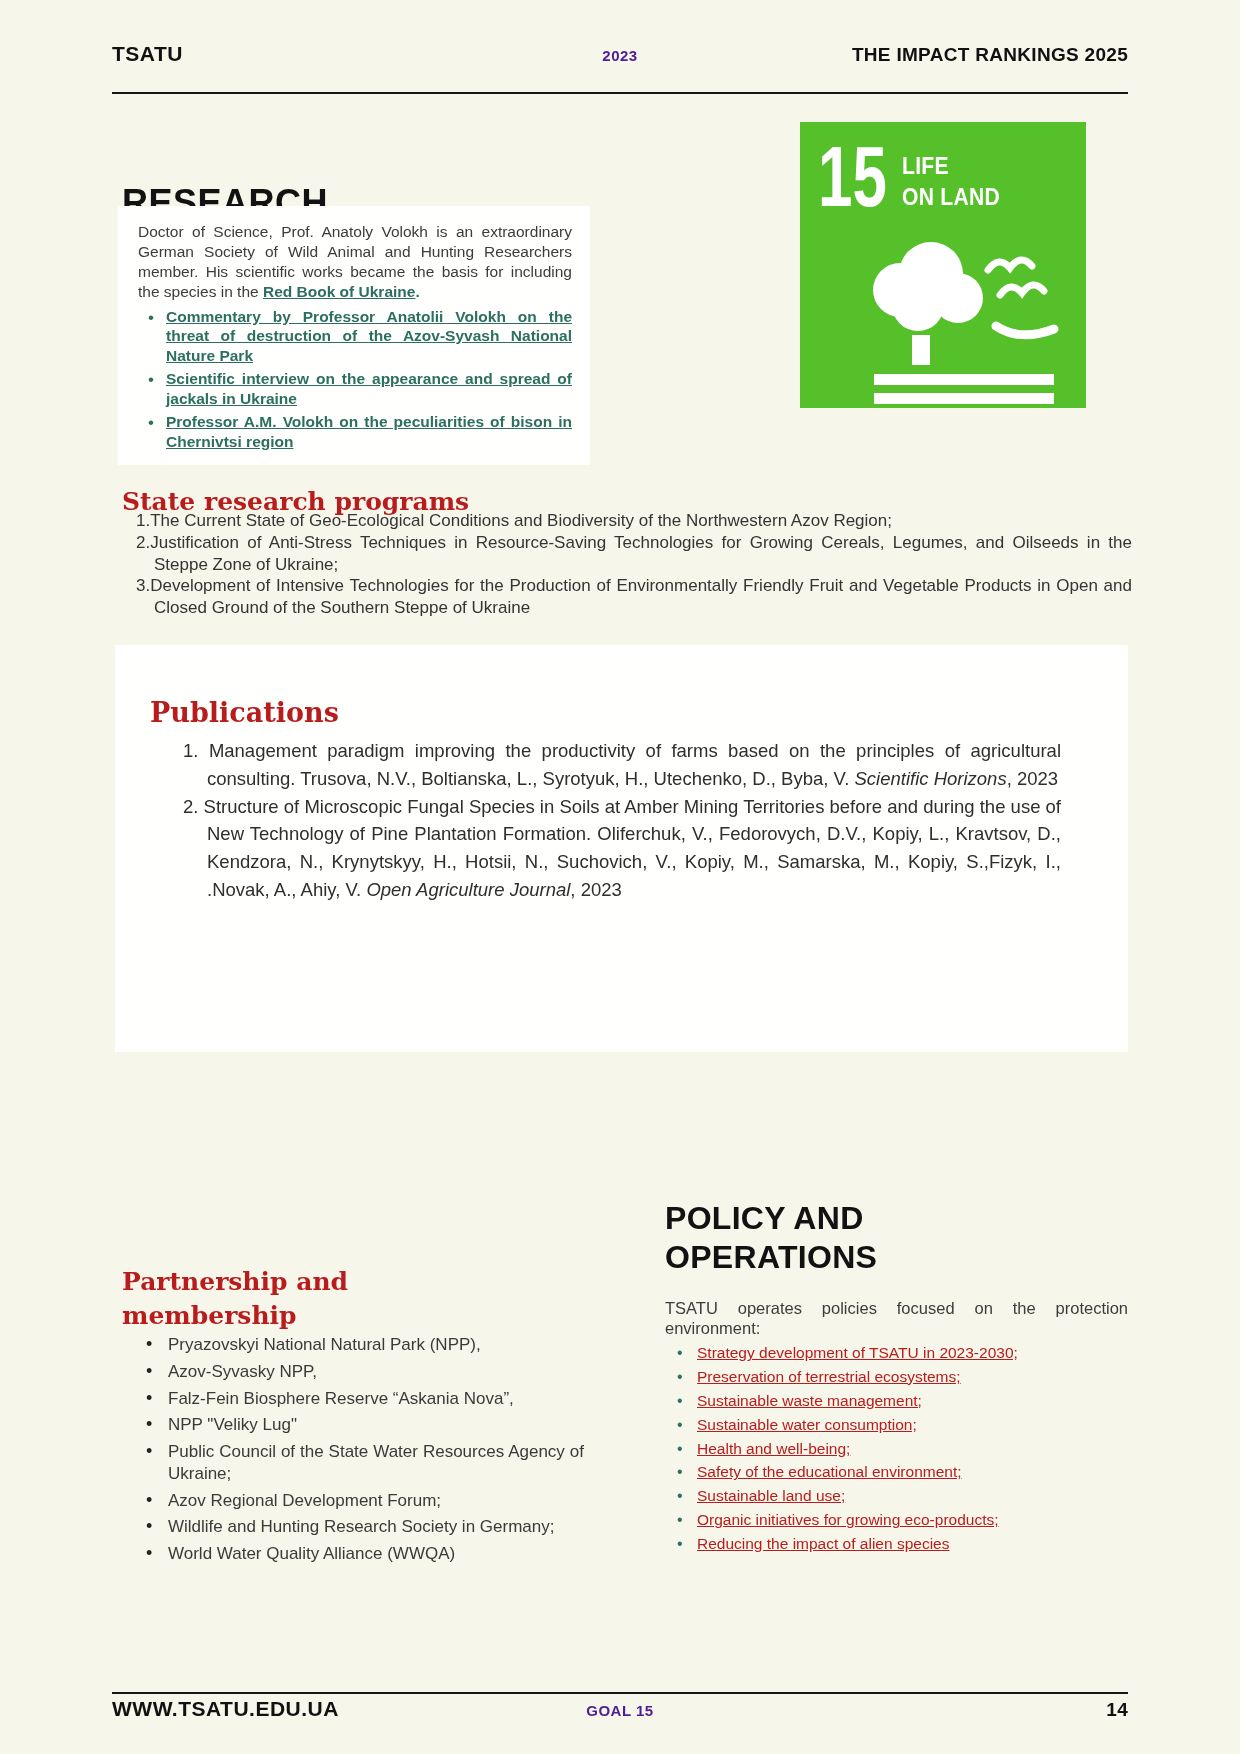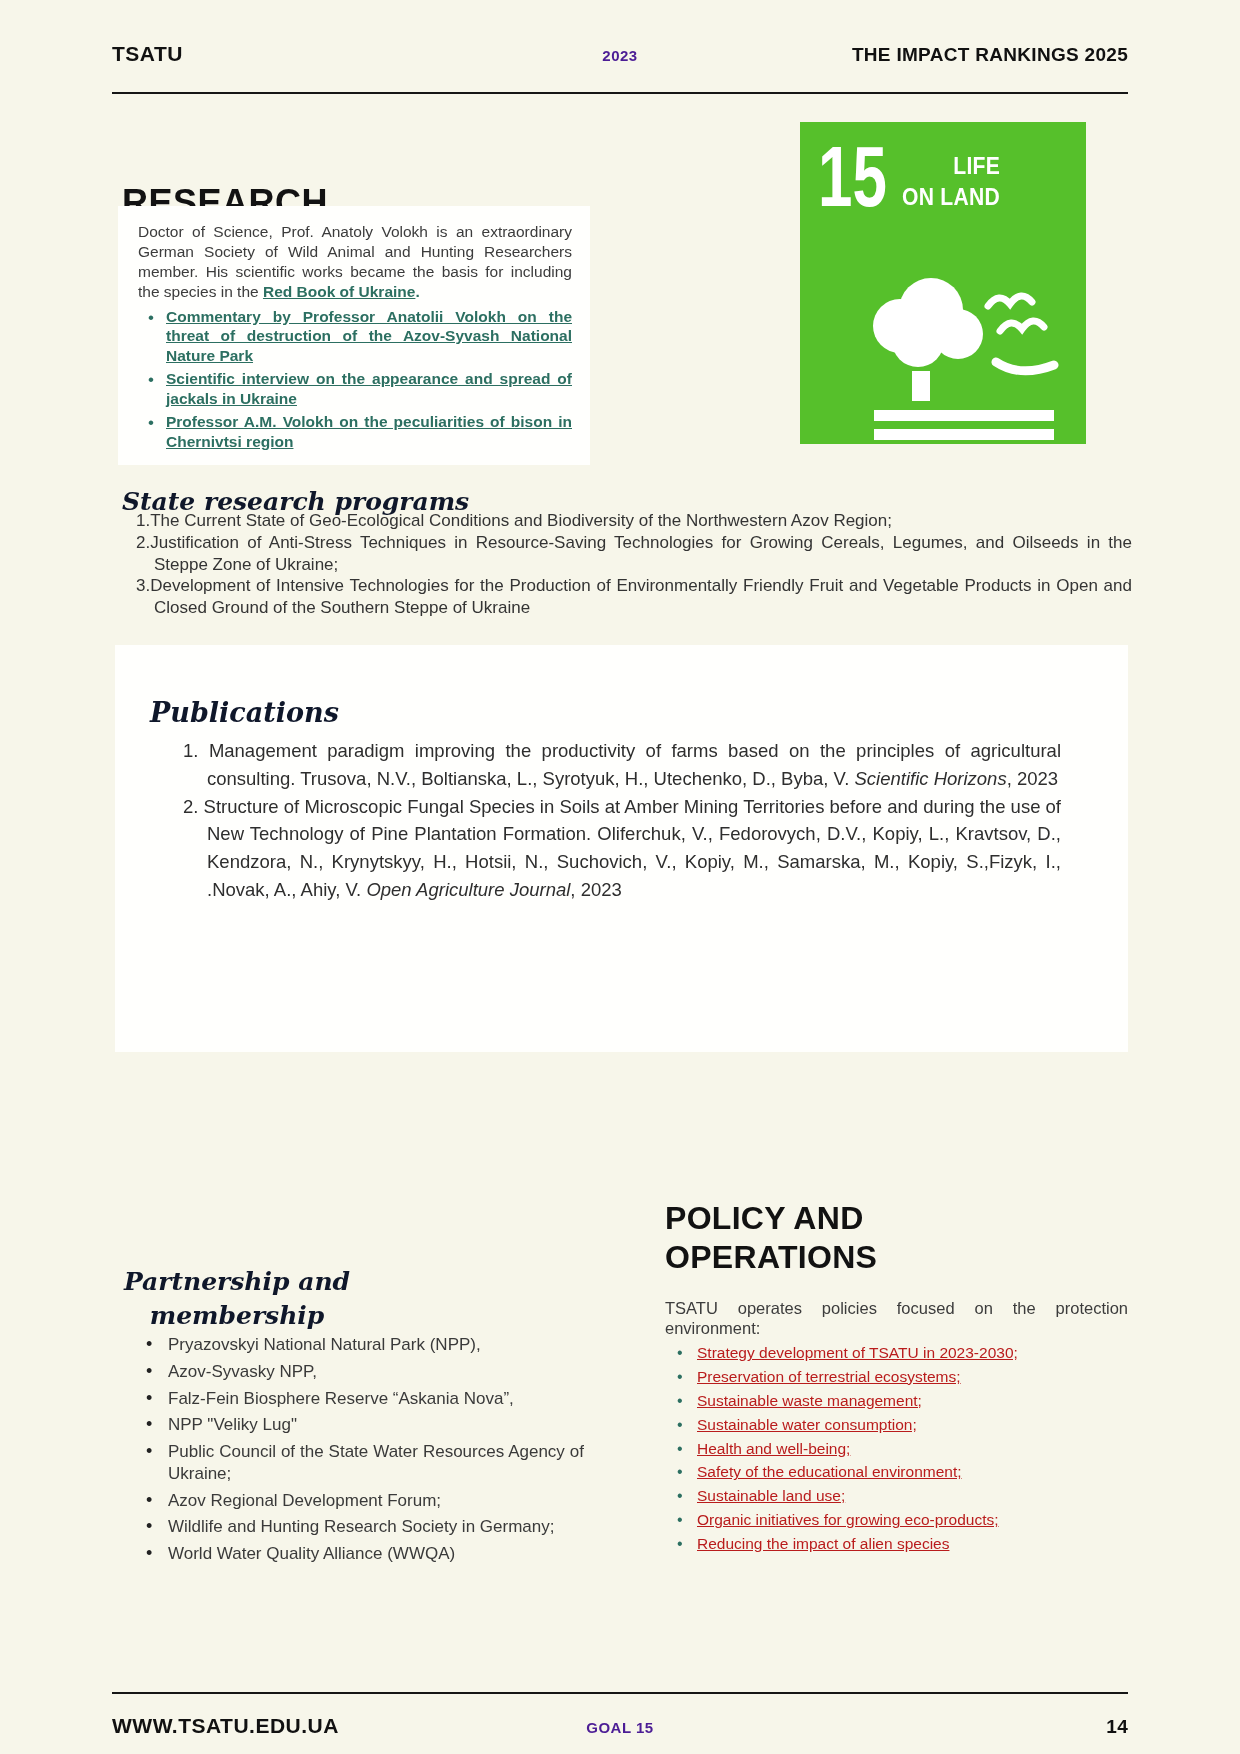--- a/index.html
+++ b/index.html
@@ -8,29 +8,29 @@
     position:relative; width:1240px; height:1754px; margin:0 auto;
     background:#f7f6ea; font-family:"Liberation Sans",sans-serif; color:#3c3c3c;
     overflow:hidden;
   }
   
   .hf-row {
     position:absolute; left:112px; width:1016px;
     display:grid; grid-template-columns:1fr auto 1fr; align-items:baseline;
   }
   .header { top:42px; border-bottom:2.5px solid #161616; padding-bottom:26px; }
-  .footer { top:1692px; border-top:2.5px solid #161616; padding-top:20px; }
+  .footer { top:1692px; border-top:2.5px solid #161616; padding-top:3px; }
   .hf-left  { justify-self:start; font-weight:bold; font-size:21px; color:#111; letter-spacing:.5px; }
   .hf-center{ justify-self:center; font-weight:bold; font-size:15px; color:#4c1d95; letter-spacing:.5px; }
   .hf-right { justify-self:end; font-weight:bold; font-size:19px; color:#111; letter-spacing:.3px; }
   
   .big-title { position:absolute; font-weight:bold; color:#121212; letter-spacing:.5px; }
   .serif-title {
     font-family:"DejaVu Serif","Liberation Serif",serif;
-    font-style:italic; font-weight:bold; color:#0f172a;text-align:center;
+    font-weight:bold; color:#b91c1c;
   }
   
   .research-title { left:122px; top:158px; font-size:36px; }
   .research-box {
     position:absolute; left:118px; top:206px; width:472px;
     background:#fffffd; padding:16px 18px 14px 20px;
   }
   .research-box p {
     margin:0; font-size:15.5px; line-height:1.3; text-align:justify; color:#3c3c3c;
   }
@@ -43,23 +43,22 @@
     position:relative; padding-left:28px; margin-top:3px;
     font-size:15.5px; line-height:1.28; text-align:justify;
   }
   .research-links li::before {
     content:"•"; position:absolute; left:10px; top:0;
     color:#2c6f61; font-size:17px;
   }
   a.link-bullet { color:#2c6f61; font-weight:bold; text-decoration:underline; cursor:pointer; }
   
   .sdg-badge {
-    position:absolute; left:800px; top:122px; width:286px; height:322px;
+    position:absolute; left:800px; top:122px; width:286px; height:286px;
     background:#56C02B;
-    text-align:right;
   }
   .sdg-number {
     position:absolute; left:18px; top:16px; color:#fff; font-weight:bold;
     font-size:86px; line-height:.9; transform:scaleX(.72); transform-origin:left top;
   }
   .sdg-label {
     position:absolute; left:102px; top:28px; color:#fff; font-weight:bold;
     font-size:24px; line-height:1.3; letter-spacing:.3px;
     transform:scaleX(.88); transform-origin:left top;
   }

